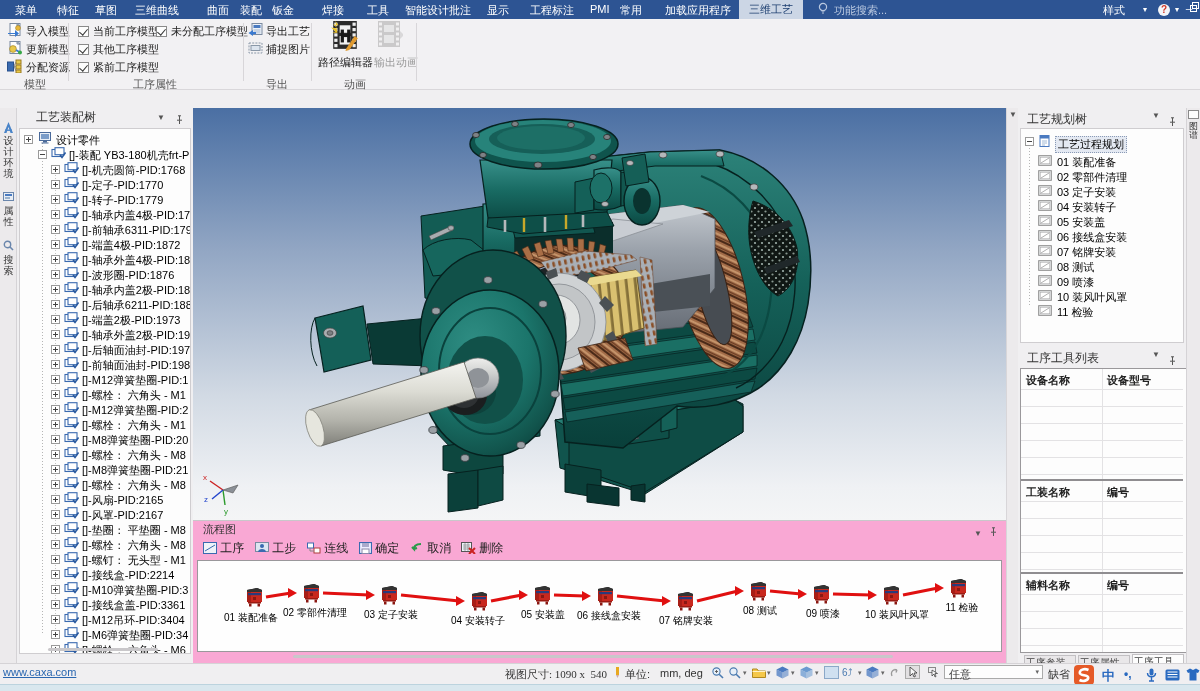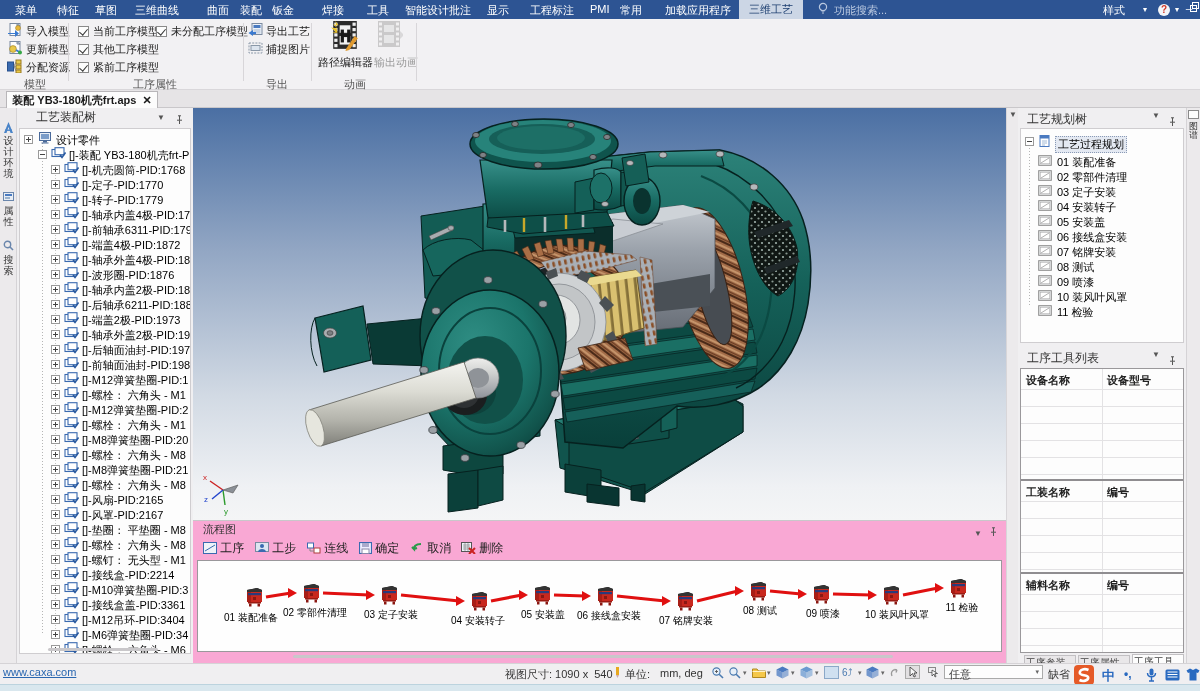--- a/index.html
+++ b/index.html
@@ -34,21 +34,21 @@
 
 #viewport{left:193px;top:108px;width:813px;height:412px;background:#fff;}
 
 #vsplit{left:1006px;top:108px;width:12px;height:555px;background:#eceaec;border-left:1px solid #d8d6d9;}
 
 #rpanel{left:1018px;top:108px;width:168px;height:560px;background:#f0eff1;}
 #rstrip{left:1186px;top:108px;width:14px;height:555px;background:#eceaec;border-left:1px solid #d5d3d6;}
 .ptitle2{font-size:12px;color:#333;}
 #rtree{position:absolute;left:2px;top:20px;width:164px;height:215px;background:#fdfdfd;border:1px solid #cfcdd0;}
 .rrow{position:absolute;font-size:11px;color:#000;white-space:nowrap;}
-#rtable{position:absolute;left:2px;top:260px;width:164px;height:285px;background:#fdfdfd;border:1px solid #9a989b;font-size:11px;color:#222;}
+#rtable{position:absolute;left:2px;top:260px;width:180px;height:285px;background:#fdfdfd;border:1px solid #9a989b;font-size:11px;color:#222;}
 .gridline{position:absolute;left:0;width:162px;height:1px;background:#e3e2e4;}
 .secline{position:absolute;left:0;width:162px;height:2px;background:#8f8d90;}
 .colline{position:absolute;top:0;width:1px;background:#e3e2e4;}
 .rtab{position:absolute;height:14px;font-size:10px;color:#444;background:#e9e7e9;border:1px solid #c2c0c3;line-height:13px;text-align:center;}
 
 #flowpanel{left:193px;top:520px;width:813px;height:143px;background:#f9a8d4;border-top:1px solid #c9c7ca;}
 #flowhead{position:absolute;left:0;top:0;width:813px;height:17px;font-size:11px;color:#333;padding-left:10px;line-height:17px;}
 #flowtools{position:absolute;left:0;top:17px;width:813px;height:20px;font-size:12px;color:#222;}
 .ftool{position:absolute;top:2px;white-space:nowrap;}
 #flowcanvas{position:absolute;left:4px;top:39px;width:805px;height:92px;background:#fefefe;border:1px solid #9a989b;}
@@ -168,23 +168,20 @@
         <rect x="20" y="11.5" width="3" height="3" fill="#eee"></rect>
         <rect x="20" y="16.5" width="3" height="3" fill="#eee"></rect>
         <rect x="20" y="21.5" width="3" height="3" fill="#eee"></rect>
         <rect x="8" y="4" width="10" height="7" fill="#d9d9d9"></rect>
         <rect x="8" y="14" width="10" height="8" fill="#d9d9d9"></rect>
         <path d="M24 10 L28 14 L24 18 Z" fill="#bbb"></path>
       </svg>
       <div class="rbtn" style="left:374px;top:36px;color:#9a9a9a;">输出动画</div>
       <div class="rlabel" style="left:305px;">动画</div>
       <div class="rsep" style="left:416px;"></div>
-    </div>
-<div id="tabrow" class="abs">
-      <div id="doctab">装配 YB3-180机壳frt.aps &nbsp;✕</div>
     </div>
 <div id="lstrip" class="abs">
       <svg class="abs" style="left:3px;top:14px" width="11" height="12" viewBox="0 0 11 12">
         <path d="M5.5 0 L10 11 L7.5 11 L5.5 5 L3.5 11 L1 11 Z" fill="#4a84c8"></path>
         <rect x="2" y="7.5" width="7" height="1.4" fill="#4a84c8"></rect>
       </svg>
       <div class="vtab" style="top:27px;">设<br>计<br>环<br>境</div>
       <svg class="abs" style="left:3px;top:84px" width="11" height="11" viewBox="0 0 11 11">
         <rect x="0.5" y="0.5" width="10" height="8" fill="#e8edf4" stroke="#6a86ac"></rect>
         <rect x="2" y="2" width="7" height="2" fill="#4a7ac0"></rect>
@@ -1131,21 +1128,21 @@
           <line x1="635" y1="33" x2="673" y2="34" stroke="#e01010" stroke-width="3.2"></line>
           <polygon points="679,34 670,29 670,39" fill="#e01010"></polygon>
           <line x1="705" y1="34" x2="740" y2="27" stroke="#e01010" stroke-width="3.2"></line>
           <polygon points="746,27 737,22 737,32" fill="#e01010"></polygon>
         </svg>
       </div>
       <div style="position:absolute;left:100px;top:134px;width:600px;height:3px;background:#c9c7ca;border-radius:2px;"></div>
     </div>
 <div id="statusbar" class="abs">
       <a class="caxa abs" style="left:3px;top:2px;">www.caxa.com</a>
-      <div class="abs" style="left:505px;top:3px;">视图尺寸: 1090 x&nbsp; 540</div>
+      <div class="abs" style="left:505px;top:3px;font-family:Liberation Serif, serif;">视图尺寸: 1090 x&nbsp; 540</div>
       <svg class="abs" style="left:613px;top:3px" width="8" height="12" viewBox="0 0 8 12">
         <rect x="3" y="0" width="3" height="8" fill="#e8a820"></rect>
         <path d="M3 8 L4.5 11 L6 8 Z" fill="#caa"></path>
       </svg>
       <div class="abs" style="left:625px;top:3px;font-weight:normal;">单位:</div>
       <div class="abs" style="left:660px;top:3px;">mm, deg</div>
       <svg class="abs" style="left:712px;top:3px" width="13" height="12" viewBox="0 0 13 12">
         <circle cx="4.5" cy="4.5" r="3.6" fill="#e8f0f8" stroke="#4a7ab0" stroke-width="1.1"></circle>
         <path d="M4.5 3 V6 M3 4.5 H6" stroke="#555" stroke-width="0.9"></path>
         <path d="M7.2 7.2 L11 11" stroke="#4a7ab0" stroke-width="1.6"></path>

